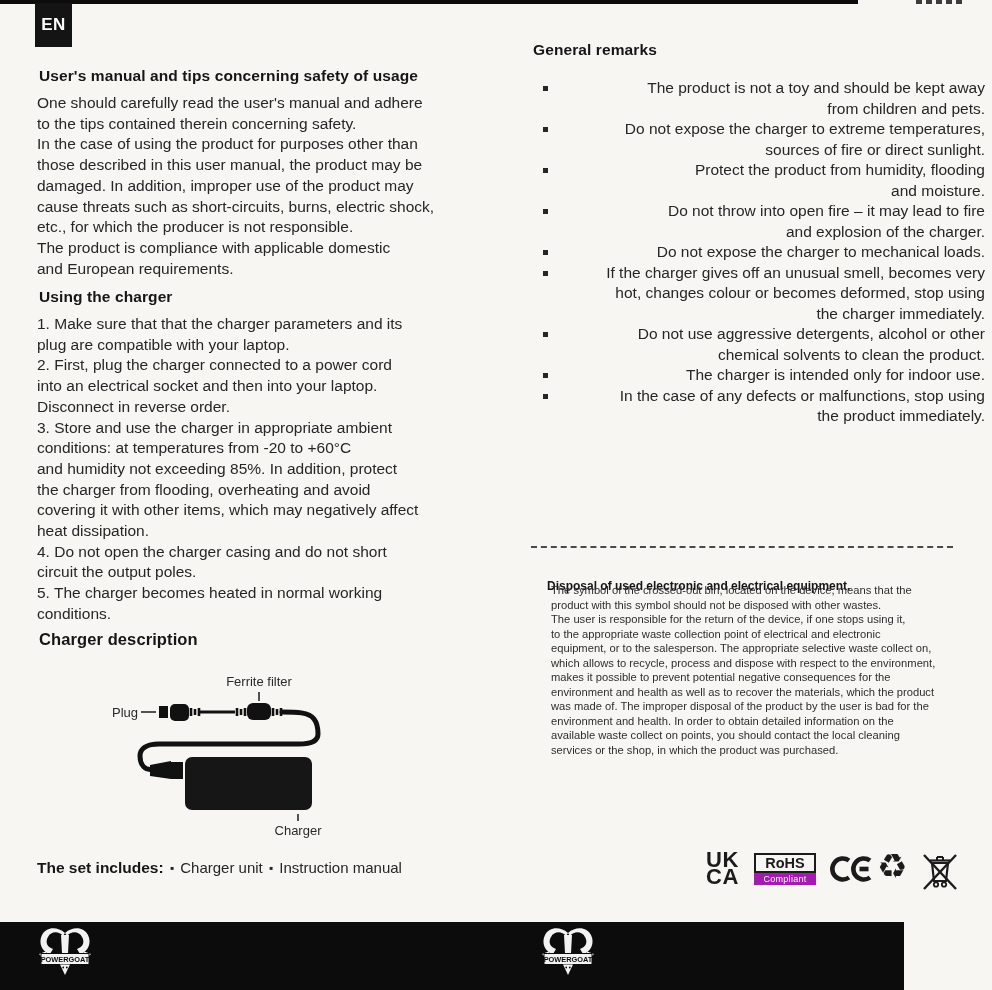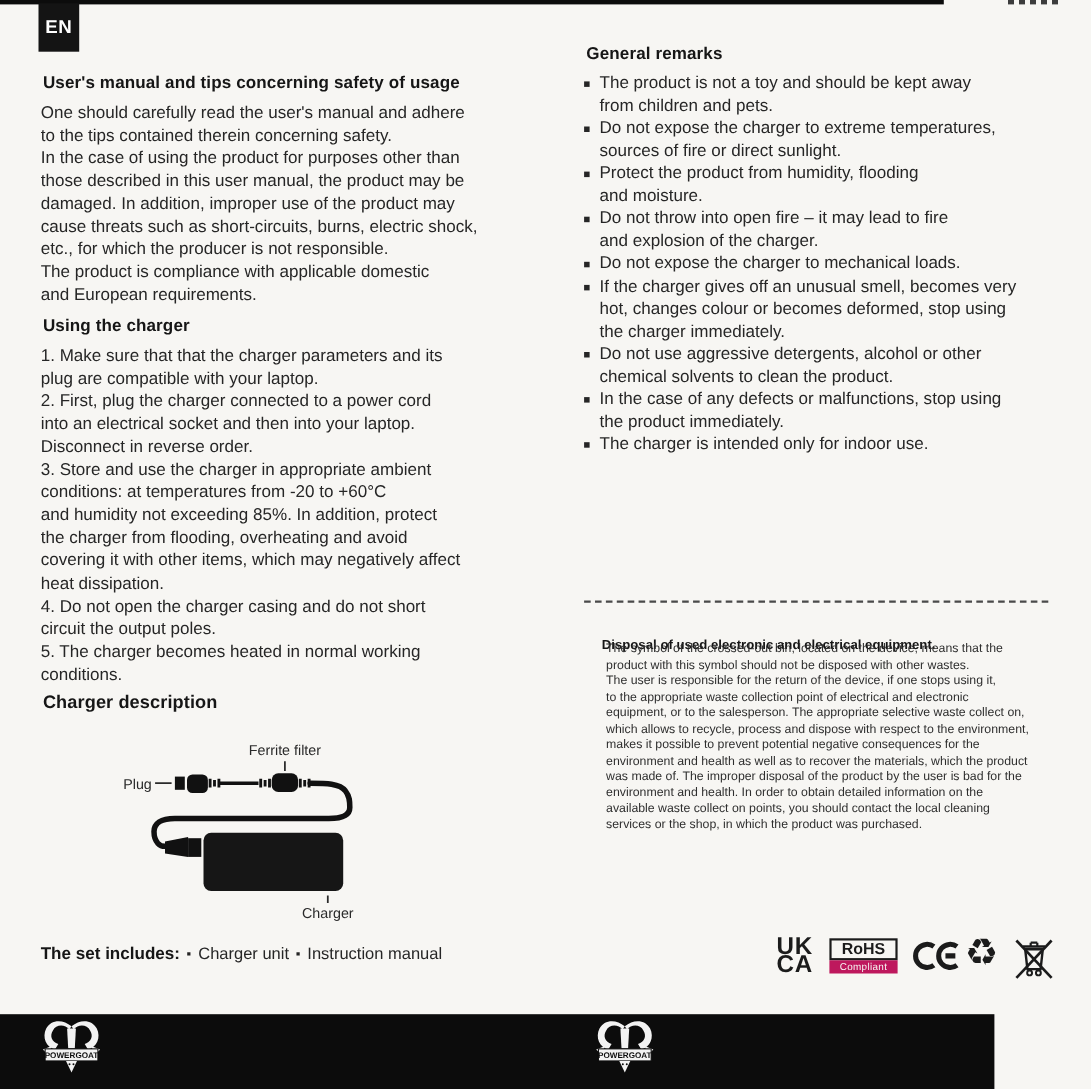--- a/index.html
+++ b/index.html
@@ -22,42 +22,42 @@
   .col { position:absolute; top:0; }
   .col-left  { left:37px;  width:450px; }
   .col-right { left:531px; width:442px; }
 
   .abs { position:absolute; left:0; }
 
   h2.head { margin:2px; font-size:15.5px; font-weight:bold; color:#161616; letter-spacing:0.1px; }
   .body-text { font-size:15.5px; line-height:20.7px; white-space:pre-line; color:#262626; }
 
   
-  ul.remarks { list-style:none; margin:0; padding:0; }
+  ul.remarks { list-style:none; margin:12px; padding:0;text-align:right; }
   ul.remarks li {
     position:relative; padding-left:14px; font-size:15.5px; line-height:20.5px;
     white-space:pre-line; color:#262626;
   }
   ul.remarks li::before {
     content:""; position:absolute; left:0; top:8px; width:5px; height:5px; background:#262626;
   }
 
   .dashed-sep { border:0; border-top:2px dashed #4a4a4a; margin:0; }
 
   .disposal-head { margin:16px; font-size:12px; font-weight:bold; color:#161616; }
   .disposal-body { font-size:11.2px; line-height:14.5px; white-space:pre-line; color:#2e2e2e;margin-left:20px; }
 
   
   .marks { position:absolute; top:0; left:0; width:100%; height:45px; }
   .ukca { position:absolute; left:175px; top:2px; font-weight:bold; font-size:22px;
     line-height:17px; color:#1b1b1b; letter-spacing:0.5px; }
   .rohs { position:absolute; left:223px; top:4px; width:62px; text-align:center; }
   .rohs-top { border:2px solid #1b1b1b; background:#f7f6f3; color:#1b1b1b;
     font-weight:bold; font-size:14.5px; line-height:16px; }
-  .rohs-bottom { background:#be185d; color:#f7f6f3; font-size:9px; line-height:12px; letter-spacing:0.3px; }
+  .rohs-bottom { background:#a21caf; color:#f7f6f3; font-size:9px; line-height:12px; letter-spacing:0.3px; }
   .ce-mark { position:absolute; left:299px; top:5px; }
   .recycle { position:absolute; left:346px; top:-1px; font-size:34px; line-height:36px; color:#1b1b1b; }
   .weee { position:absolute; left:389px; top:0; }
 
   
   .set-line { font-size:15px; color:#262626; }
   .set-line b { font-size:15.5px; color:#161616; }
   .set-item::before { content:"▪ "; font-size:12px; position:relative; top:-1px; padding:0 3px 0 6px; }
 
   
@@ -164,23 +164,23 @@
       <li>Protect the product from humidity, flooding
 and moisture.</li>
       <li>Do not throw into open fire – it may lead to fire
 and explosion of the charger.</li>
       <li>Do not expose the charger to mechanical loads.</li>
       <li>If the charger gives off an unusual smell, becomes very
 hot, changes colour or becomes deformed, stop using
 the charger immediately.</li>
       <li>Do not use aggressive detergents, alcohol or other
 chemical solvents to clean the product.</li>
+      <li>The charger is intended only for indoor use.</li>
       <li>In the case of any defects or malfunctions, stop using
 the product immediately.</li>
-      <li>The charger is intended only for indoor use.</li>
     </ul>
 
     <hr class="dashed-sep abs" style="top:546px; width:422px;">
 
     <h3 class="disposal-head abs" style="top:563px;">Disposal of used electronic and electrical equipment.</h3>
     <div class="disposal-body abs" style="top:583px; width:442px;">The symbol of the crossed-out bin, located on the device, means that the
 product with this symbol should not be disposed with other wastes.
 The user is responsible for the return of the device, if one stops using it,
 to the appropriate waste collection point of electrical and electronic
 equipment, or to the salesperson. The appropriate selective waste collect on,

